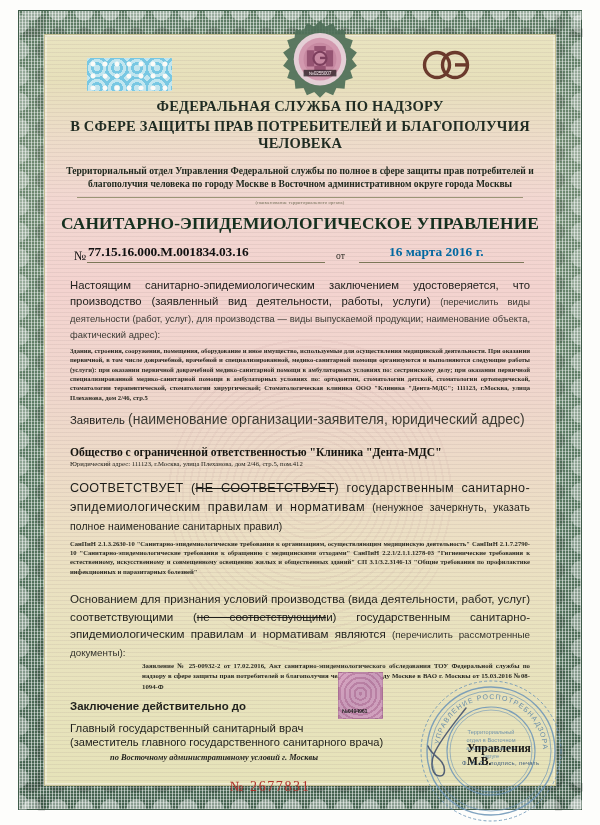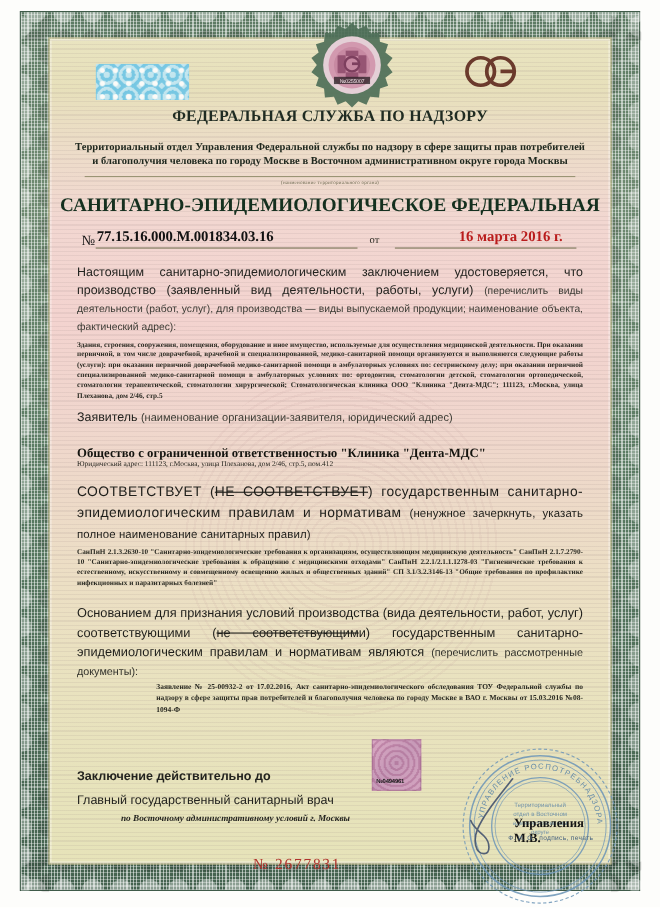--- a/index.html
+++ b/index.html
@@ -204,21 +204,21 @@
     border-bottom: 1px solid #7b7758;
   }
   #ot-label {
     position: absolute; left: 262px; top: 6px;
     font-family: "Liberation Serif", serif;
     font-size: 9.6px; color: #2a2a22;
   }
   #date-value {
     position: absolute; left: 315px; top: 0;
     font-family: "Liberation Serif", serif;
-    font-weight: bold; font-size: 13.4px; color: #b91c1c; margin-left: 28px;
+    font-weight: bold; font-size: 13.4px; color: #0369a1;
   }
   #date-rule {
     position: absolute; left: 285px; top: 18px; width: 165px;
     border-bottom: 1px solid #7b7758;
   }
 
   
   .body-wrap { margin: 0 26px; }
 
   .p-main {
@@ -243,21 +243,21 @@
     color: #2a2a22;
     text-align: justify;
   }
 
   .lbl-line {
     margin-top: 9px;
     font-family: "Liberation Sans", sans-serif;
     font-size: 11.3px;
     color: #23231f;
   }
-  .lbl-line .hint { font-size: 10px; color: #3b3b33; }
+  .lbl-line .hint { font-size: 14px; color: #3b3b33; }
 
   .applicant-name {
     margin-top: 19px;
     font-family: "Liberation Serif", serif;
     font-weight: bold;
     font-size: 11.6px;
     color: #14140f;
   }
   .applicant-codes {
     margin-top: 1px;
@@ -442,26 +442,27 @@
       </g>
     </svg>
 
     <svg id="ce-logo" viewBox="0 0 56 34">
       <circle cx="18" cy="17" r="12.5" fill="none" stroke="#6b3a2c" stroke-width="3.4"></circle>
       <circle cx="36" cy="17" r="12.5" fill="none" stroke="#6b3a2c" stroke-width="3.4"></circle>
       <rect x="36" y="15.2" width="13" height="3.4" fill="#6b3a2c"></rect>
     </svg>
 
     <div class="hdr1">ФЕДЕРАЛЬНАЯ СЛУЖБА ПО НАДЗОРУ</div>
-
-    <div id="dept-line">Территориальный отдел Управления Федеральной службы по надзору в сфере защиты прав потребителей и благополучия человека по городу Москве в Восточном административном округе города Москвы</div>
+    <div class="hdr2">В СФЕРЕ ЗАЩИТЫ ПРАВ ПОТРЕБИТЕЛЕЙ И БЛАГОПОЛУЧИЯ  ЧЕЛОВЕКА</div>
+
+    <div id="dept-line">Территориальный отдел Управления Федеральной службы по полное в сфере защиты прав потребителей и благополучия человека по городу Москве в Восточном административном округе города Москвы</div>
     <div id="dept-rule"></div>
     <div id="dept-caption">(наименование территориального органа)</div>
 
-    <div id="doc-title">САНИТАРНО-ЭПИДЕМИОЛОГИЧЕСКОЕ ФЕДЕРАЛЬНАЯ</div>
+    <div id="doc-title">САНИТАРНО-ЭПИДЕМИОЛОГИЧЕСКОЕ УПРАВЛЕНИЕ</div>
 
     <div id="numrow">
       <span id="num-sign">№</span>
       <span id="num-value">77.15.16.000.М.001834.03.16</span>
       <div id="num-rule"></div>
       <span id="ot-label">от</span>
       <span id="date-value">16 марта 2016 г.</span>
       <div id="date-rule"></div>
     </div>
 
@@ -489,20 +490,21 @@
         <span>Основанием для признания условий производства (вида деятельности, работ, услуг) соответствующими </span><span>(</span><span class="strike">не соответствующим</span><span>и) государственным санитарно-эпидемиологическим правилам и нормативам являются </span><span class="sm">(перечислить рассмотренные документы):</span>
       </div>
 
       <div class="basis-docs basis-docs-first">Заявление № 25-00932-2 от 17.02.2016, Акт санитарно-эпидемиологического обследования ТОУ Федеральной службы по надзору в сфере защиты прав потребителей и благополучия человека по городу Москве в ВАО г. Москвы от 15.03.2016 №08-1094-Ф</div>
 
     </div>
 
     <div id="sig-block">
       <div class="sig-valid">Заключение действительно до</div>
       <div class="sig-role">Главный государственный санитарный врач</div>
+      <div class="sig-role2">(заместитель главного государственного санитарного врача)</div>
       <div class="sig-okrug">по Восточному административному условий г. Москвы</div>
       <div id="serial">№ 2677831</div>
     </div>
 
     <div id="pink-holo">
       <span class="ph-code">№0494961</span>
     </div>
 
     <svg id="blue-stamp" viewBox="0 0 146 146">
       <g stroke="#6f97b8" fill="none" opacity=".88">

